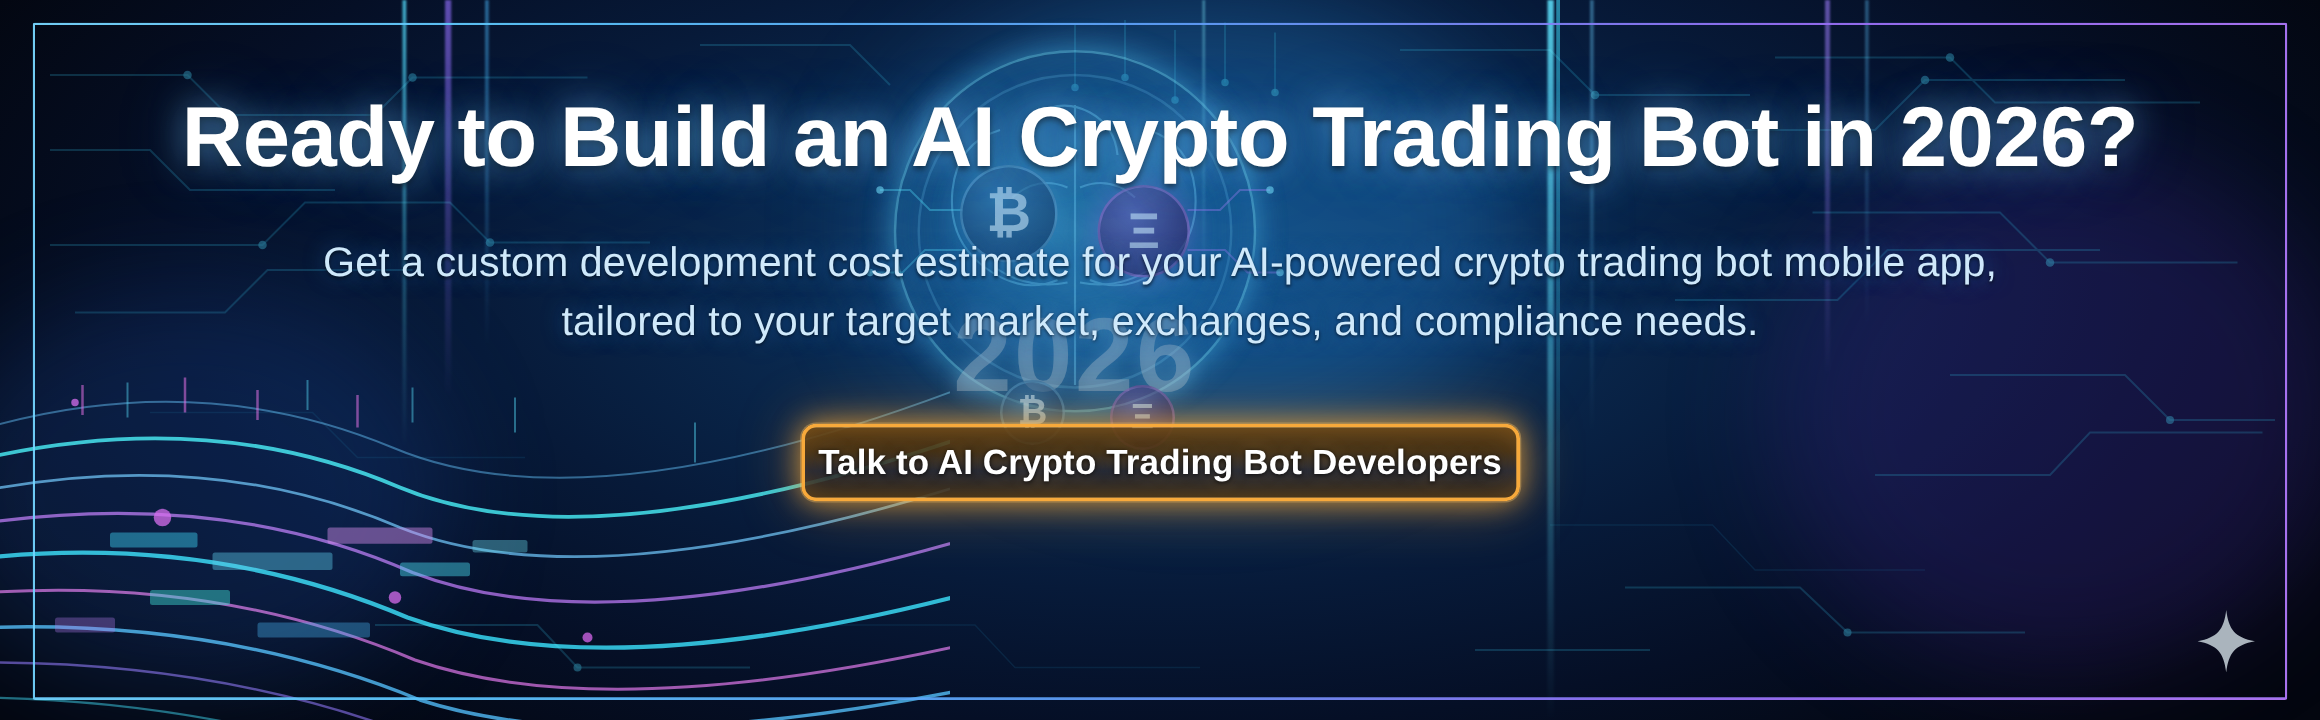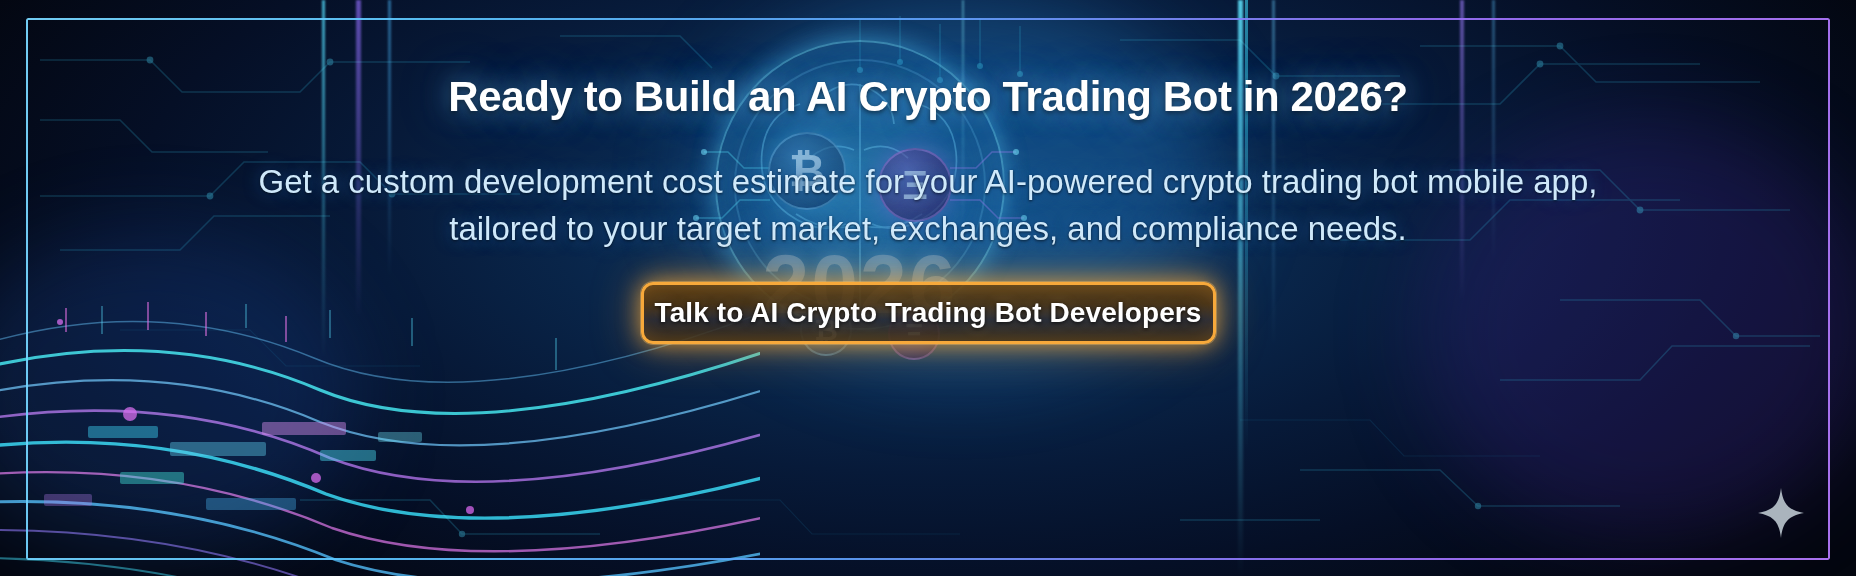--- a/index.html
+++ b/index.html
@@ -184,21 +184,21 @@
     z-index: 5;
     width: 100%;
     height: 100%;
     display: flex;
     flex-direction: column;
     align-items: center;
     padding-top: 74px;
   }
 
   .headline {
-    font-size: 42px;
+    font-size: 68px;
     font-weight: 700;
     color: #ffffff;
     letter-spacing: -0.4px;
     line-height: 1.08;
     text-align: right;
     text-shadow:
       0 0 26px rgba(120,200,255,.55),
       0 0 54px rgba(60,140,220,.4),
       0 2px 5px rgba(0,0,0,.7);
   }
@@ -208,21 +208,21 @@
     width: 1400px;
     font-size: 33px;
     font-weight: 400;
     line-height: 1.42;
     color: #cfe9fb;
     text-align: center;
     text-shadow: 0 0 16px rgba(30,90,160,.85), 0 1px 3px rgba(0,0,0,.8);
   }
 
   .cta-wrap {
-    margin-top: 29px;
+    margin-top: 58px;
   }
 
   .cta-button {
     position: relative;
     display: inline-flex;
     align-items: center;
     justify-content: center;
     width: 575px;
     height: 62px;
     border-radius: 12px;

